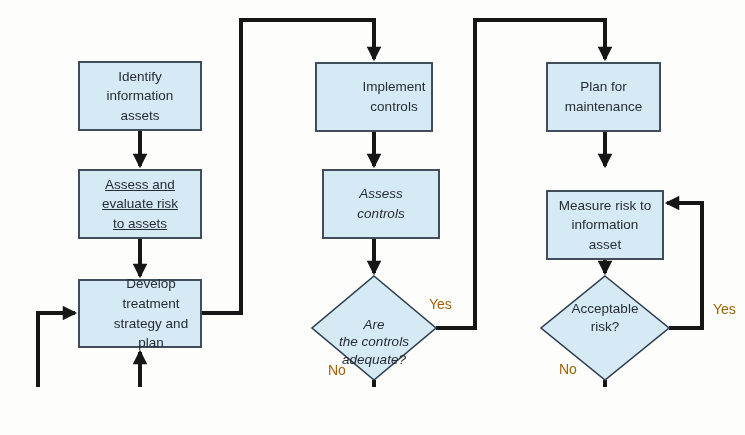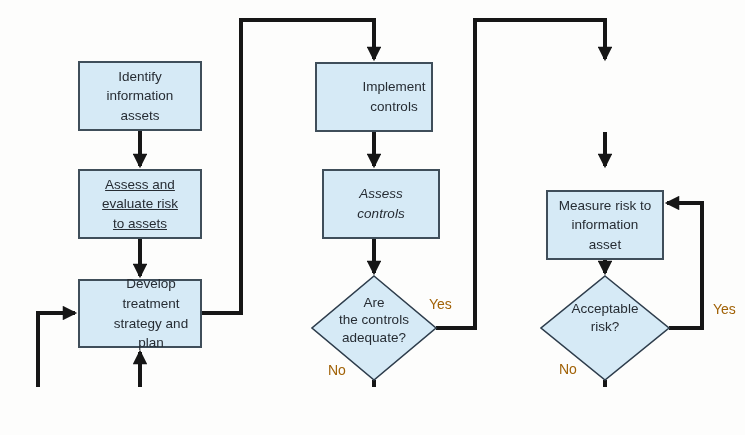--- a/index.html
+++ b/index.html
@@ -118,28 +118,32 @@
   <div class="node" style="left:315px; top:62px; width:118px; height:70px;padding-left:40px;">
     <span>Implement
 controls</span>
   </div>
 
   <div class="node" style="left:322px; top:169px; width:118px; height:70px;font-style:italic;">
     <span>Assess
 controls</span>
   </div>
 
+  <div class="node" style="left:546px; top:62px; width:115px; height:70px;">
+    <span>Plan for
+maintenance</span>
+  </div>
 
   <div class="node" style="left:546px; top:169px; width:118px; height:70px;margin-top:21px;">
     <span>Measure risk to
 information
 asset</span>
   </div>
 
-  <div class="dlabel" style="left:306px; top:270px; width:136px; height:100px;">Are
+  <div class="dlabel" style="left:306px; top:292px; width:136px; height:100px;font-style:italic;">Are
 the controls
 adequate?</div>
 
   <div class="dlabel" style="left:537px; top:268px; width:136px; height:100px;">Acceptable
 risk?</div>
 
   <span class="lbl" style="left:429px; top:297px;">Yes</span>
   <span class="lbl" style="left:328px; top:363px;">No</span>
   <span class="lbl" style="left:713px; top:302px;">Yes</span>
   <span class="lbl" style="left:559px; top:362px;">No</span>

